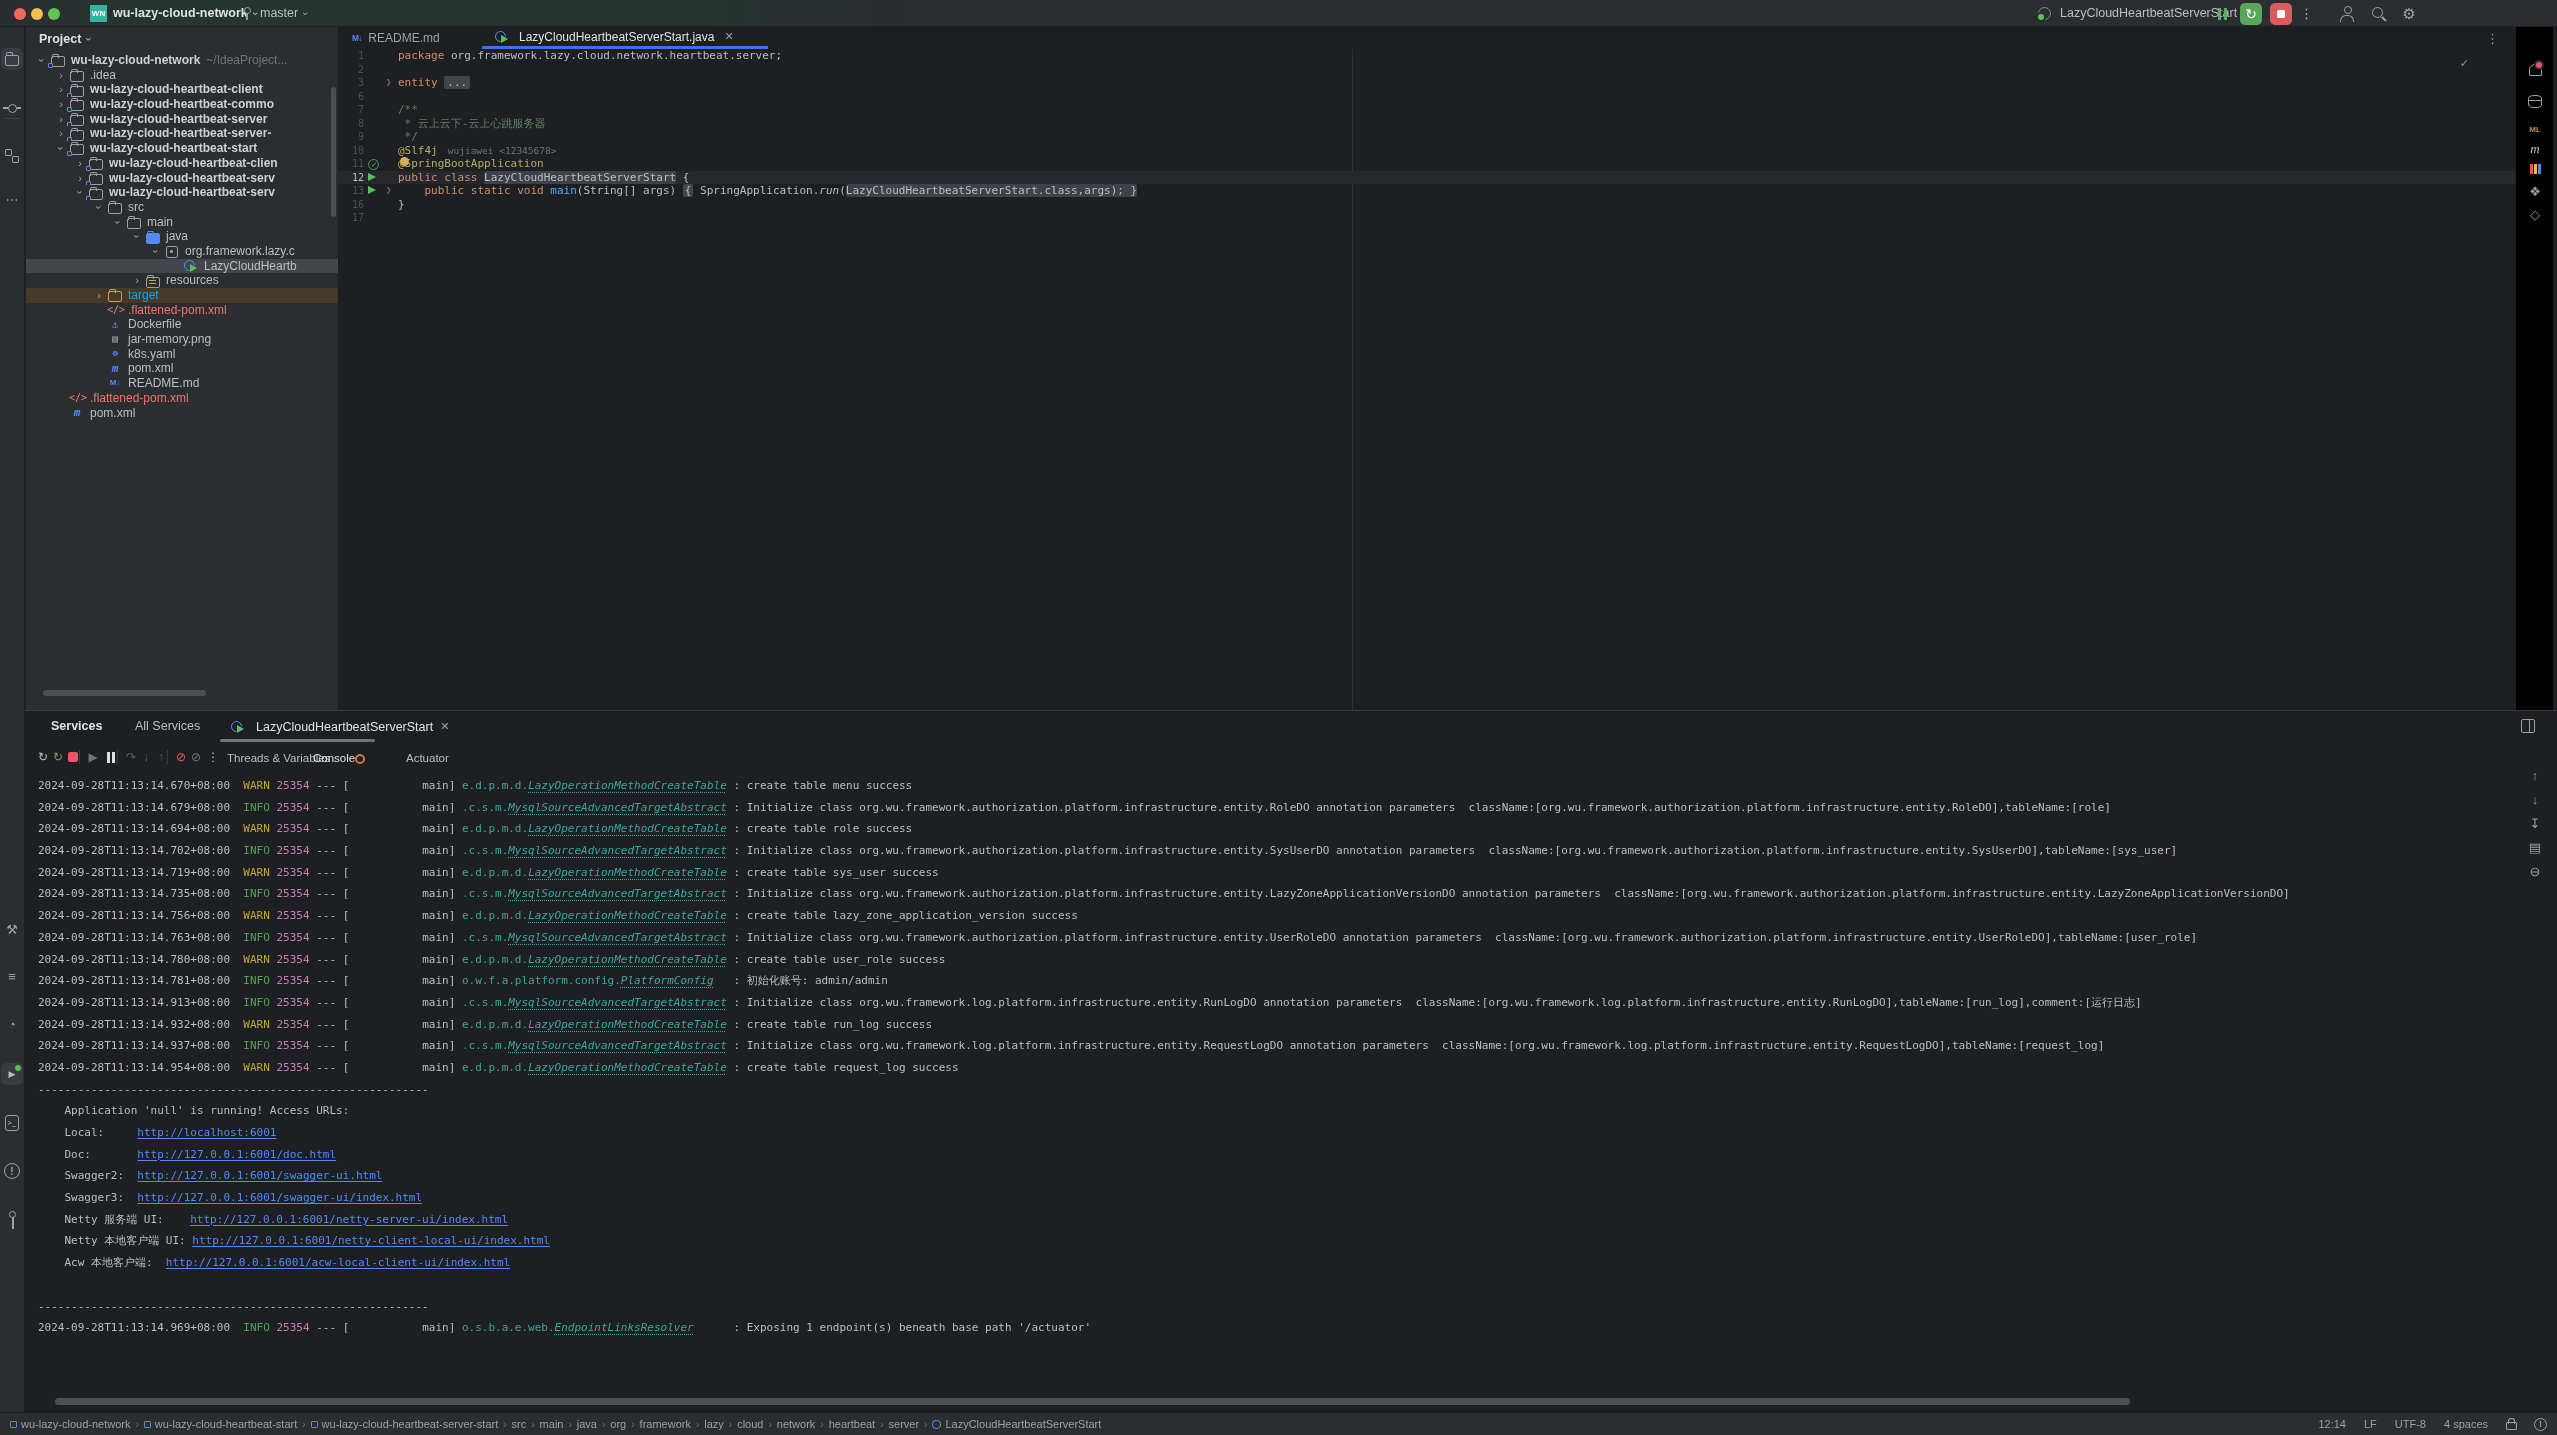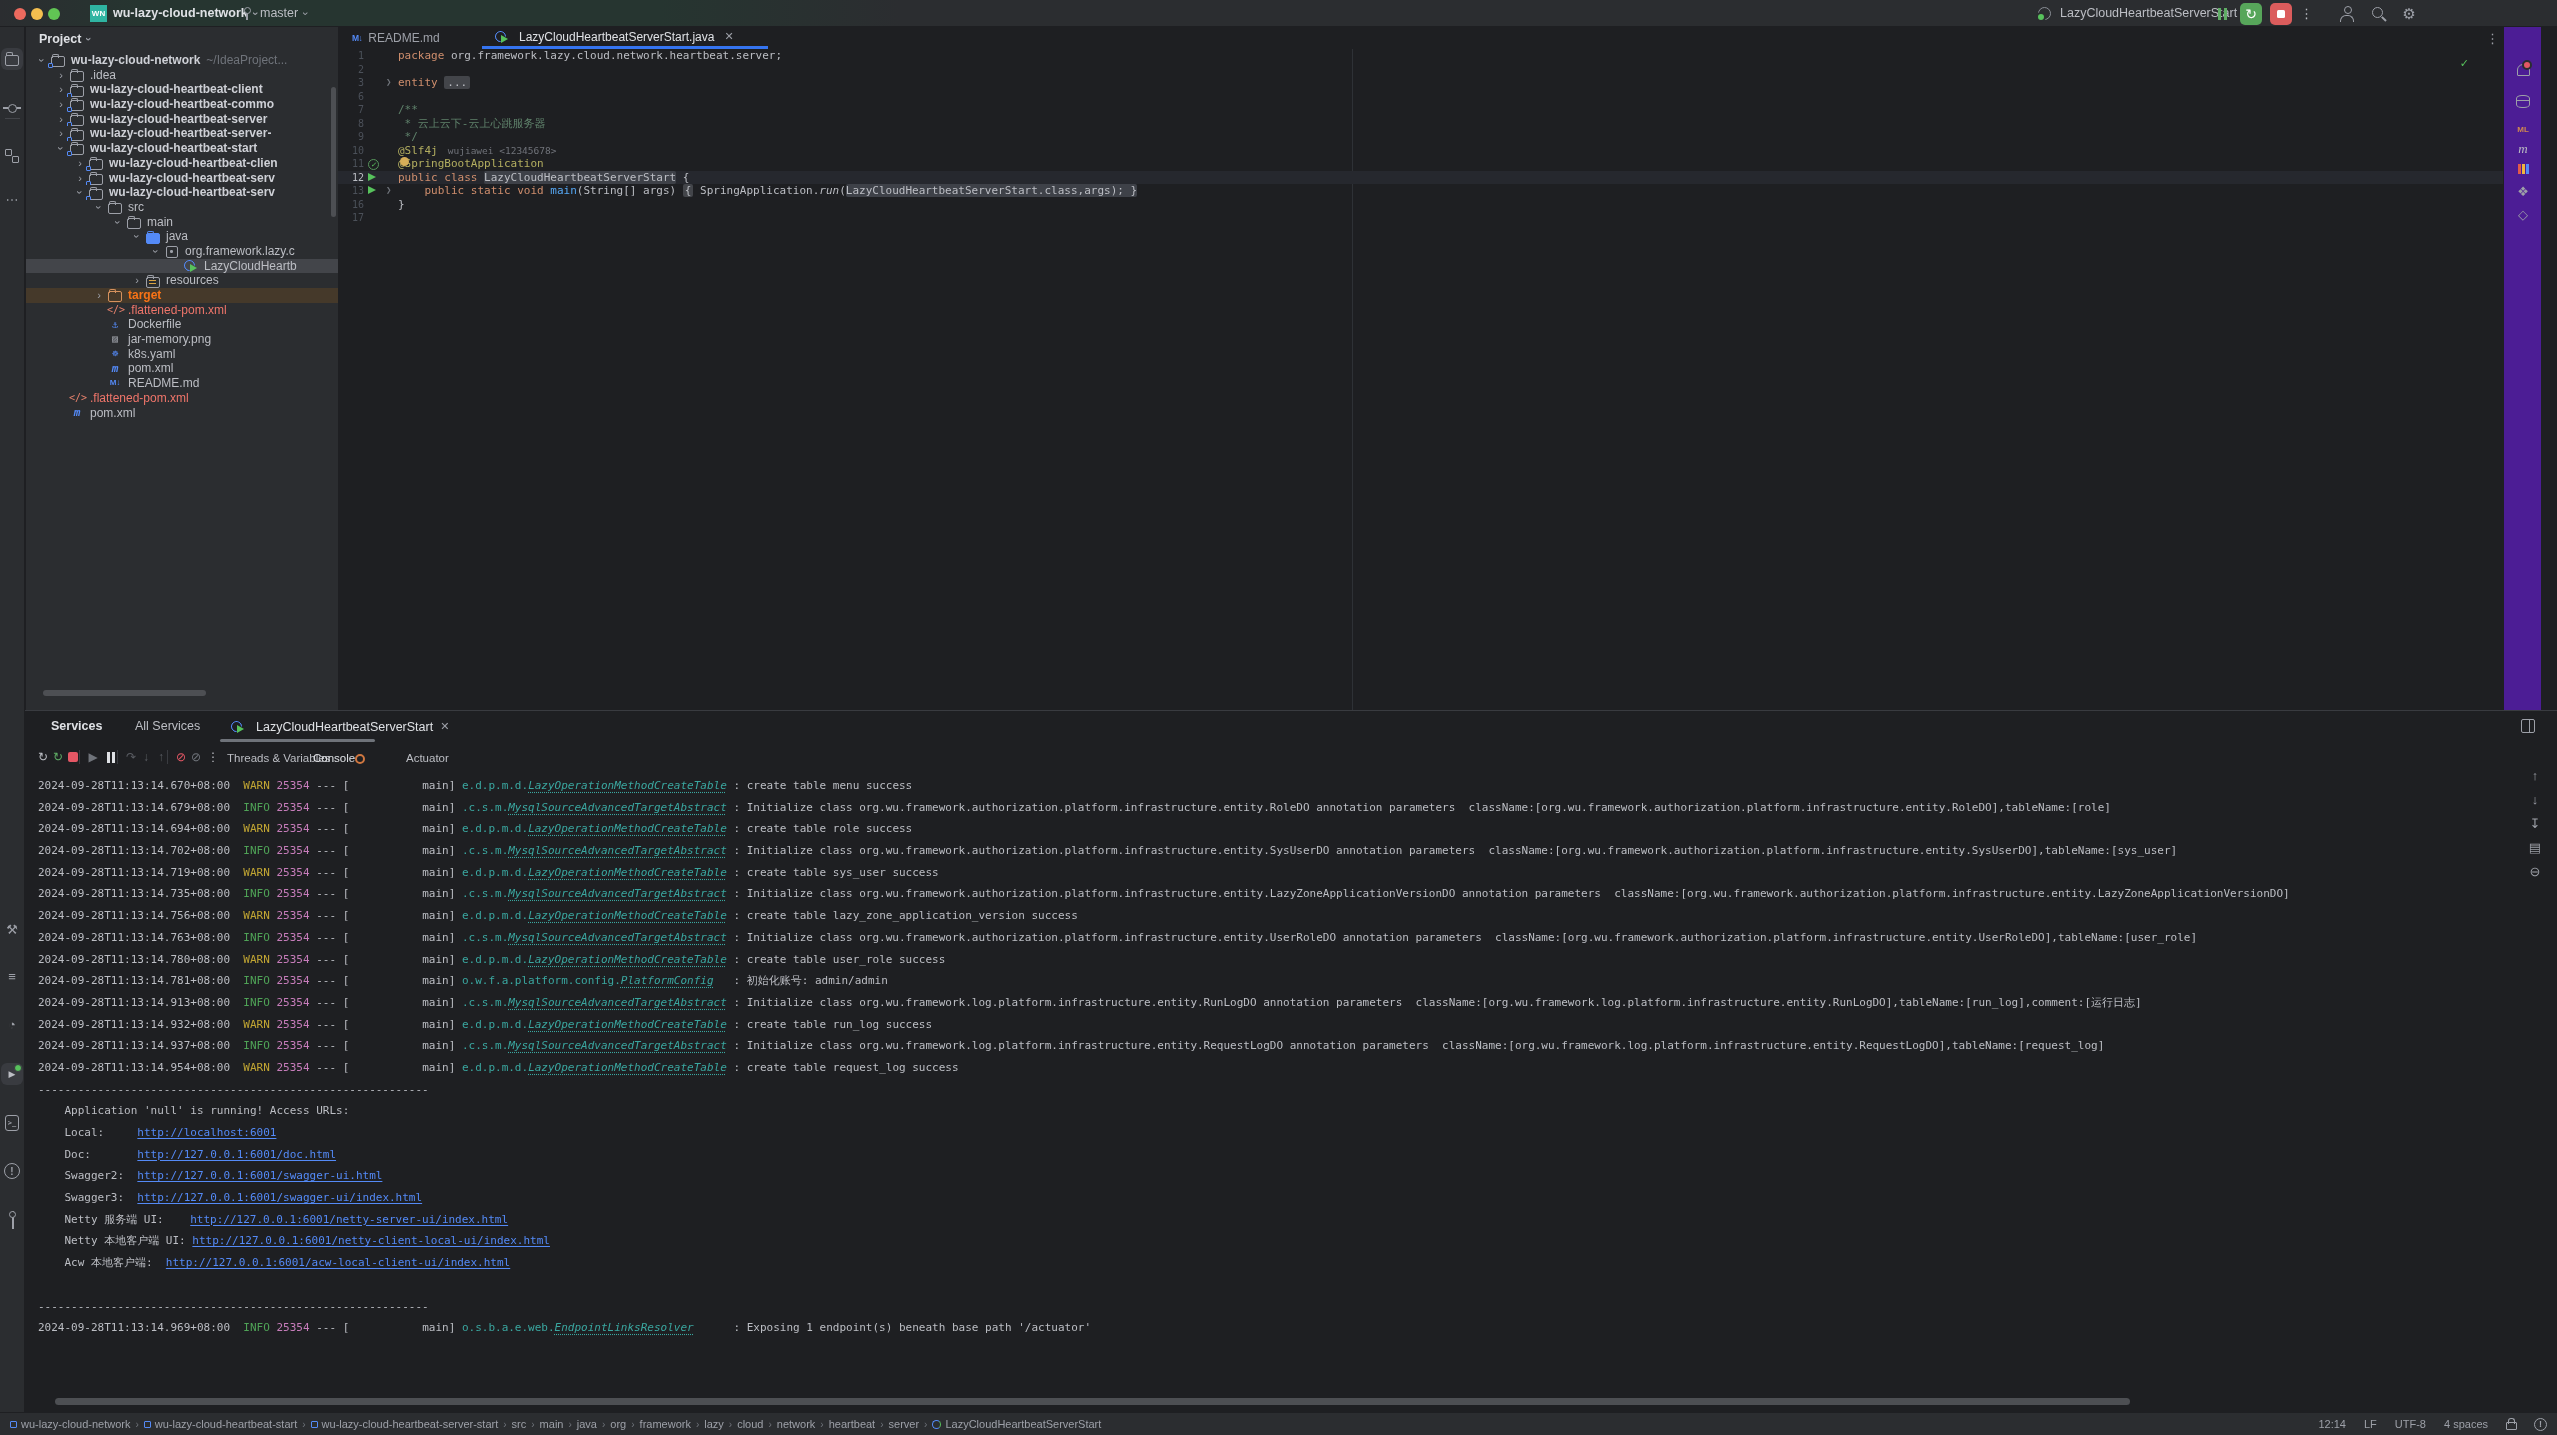--- a/index.html
+++ b/index.html
@@ -33,21 +33,21 @@
   .suser,.ssearch,.sgear { position:absolute; top:5px; width:18px; height:18px; }
   .suser::before { content:""; position:absolute; top:1px; left:6px; width:6px; height:6px; border:1.5px solid #9da0a8; border-radius:50%; }
   .suser::after { content:""; position:absolute; bottom:1px; left:2px; width:12px; height:6px; border:1.5px solid #9da0a8;
     border-bottom:none; border-radius:6px 6px 0 0; }
   .ssearch::before { content:""; position:absolute; left:2px; top:2px; width:9px; height:9px; border:1.7px solid #9da0a8; border-radius:50%; }
   .ssearch::after { content:""; position:absolute; width:6px; height:1.7px; background:#9da0a8; transform:rotate(45deg); right:1px; bottom:3px; }
   .sgear { color:#9da0a8; font-size:15px; line-height:18px; text-align:center; }
 
   
   #leftstripe { position:absolute; left:0; top:27px; width:25px; bottom:23px; background:#2b2d30; border-right:1px solid #1e1f22; z-index:40; }
-  #rightstripe { position:absolute; right:16px; top:27px; width:38px; height:683px; background:#4c1d95; border-left:1px solid #1e1f22; z-index:40; }
+  #rightstripe { position:absolute; right:4px; top:27px; width:38px; height:683px; background:#000000; border-left:1px solid #1e1f22; z-index:40; }
   .sico { position:absolute; left:1px; width:22px; height:22px; display:flex; align-items:center; justify-content:center;
     color:#9da0a8; font-size:13px; }
   #rightstripe .sico { left:8px; }
   .sico.sel { background:#393b40; border-radius:6px; }
   .stripe-sep { position:absolute; left:5px; width:15px; height:1px; background:#43454a; }
   .sfolder::before { content:""; width:12px; height:9px; border:1.4px solid #9da0a8; border-radius:2px; margin-top:2px; }
   .sfolder::after { content:""; position:absolute; top:4px; left:5px; width:5px; height:3px; border:1.4px solid #9da0a8;
     border-bottom:none; border-radius:2px 2px 0 0; }
   .scommit::before { content:""; width:7px; height:7px; border:1.6px solid #9da0a8; border-radius:50%; z-index:1; background:#2b2d30; }
   .scommit::after { content:""; position:absolute; left:2px; right:2px; top:10px; height:1.5px; background:#9da0a8; }
@@ -335,21 +335,21 @@
       <div class="trow" style="padding-left: 103px;">
         <span class="tchev">›</span>
         <span class="tico f">
           <i class="rlines"></i>
         </span>
         <span class="tlabel">resources</span>
       </div>
       <div class="trow excluded" style="padding-left: 65px;">
         <span class="tchev">›</span>
         <span class="tico f forg"></span>
-        <span class="tlabel" style="color: #f97316; font-weight: bold;">target</span>
+        <span class="tlabel" style="color: #0ea5e9;">target</span>
       </div>
       <div class="trow" style="padding-left: 65px;">
         <span class="tchev"></span>
         <span class="tico tg" style="color: rgb(232, 130, 109);">&lt;/&gt;</span>
         <span class="tlabel" style="color: rgb(239, 117, 106);">.flattened-pom.xml</span>
       </div>
       <div class="trow" style="padding-left: 65px;">
         <span class="tchev"></span>
         <span class="tico tg" style="color: rgb(84, 138, 247);">⚓</span>
         <span class="tlabel">Dockerfile</span>

